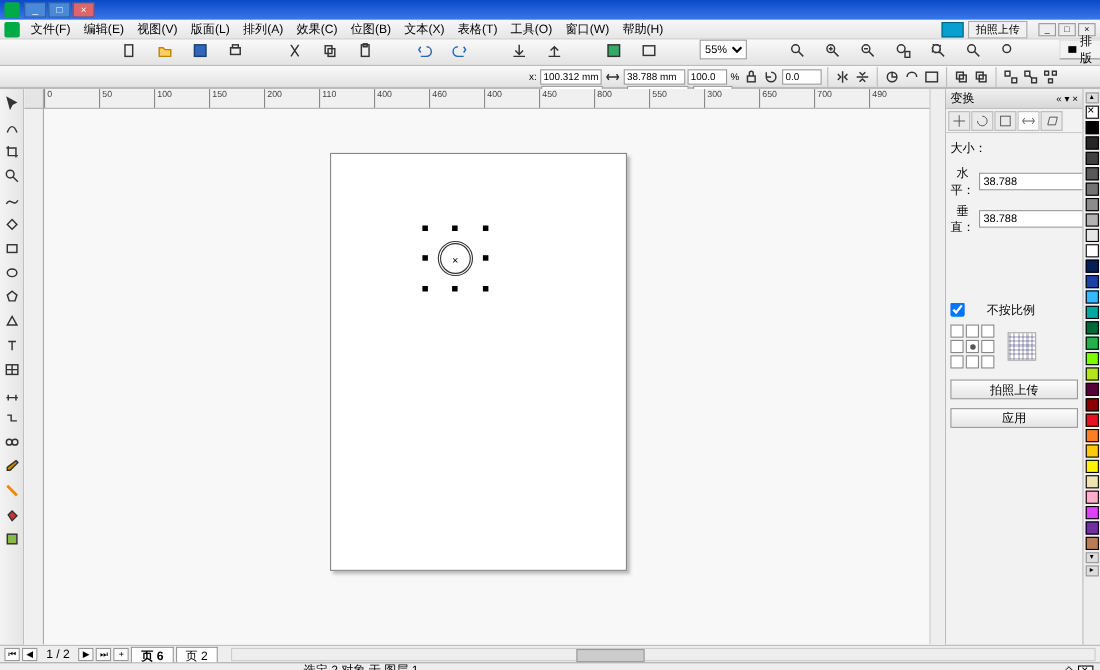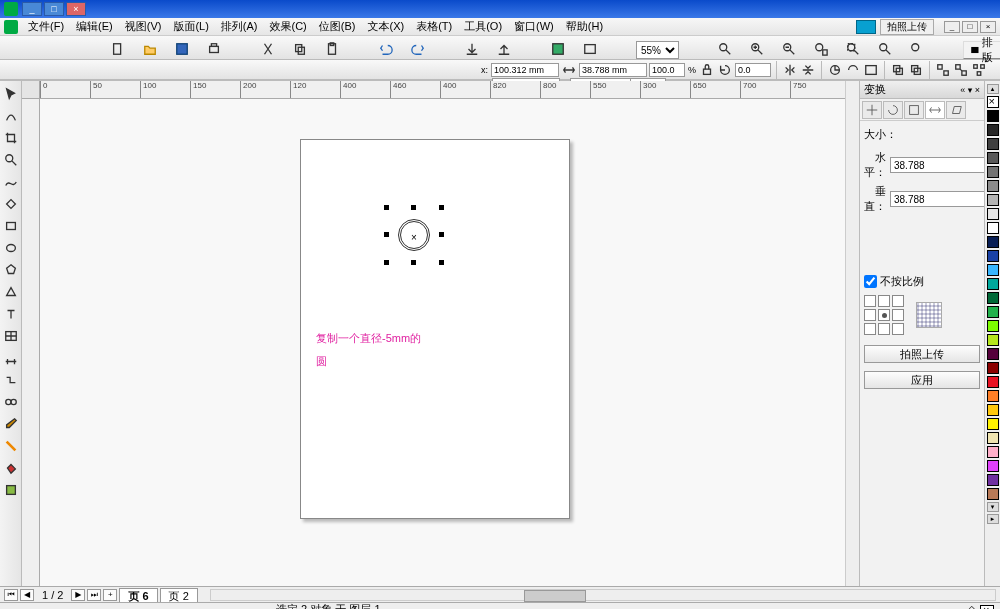--- a/index.html
+++ b/index.html
@@ -17,31 +17,31 @@
 .menubar { height: 18px; background: linear-gradient(#f7f7f7,#e6e6e6); display: flex; align-items: center; padding: 0 4px; border-bottom: 1px solid #ccc; }
 .menu-icon { width: 14px; height: 14px; background: #0a4; margin-right: 4px; border-radius: 2px; }
 .menu-item { padding: 2px 6px; cursor: pointer; }
 .menubar-right { margin-left: auto; display: flex; align-items: center; gap: 4px; }
 .right-btn { width: 20px; height: 14px; background: #08a0d0; border: 1px solid #068; }
 .upload-btn { height: 16px; padding: 0 6px; background: #f0f0f0; border: 1px solid #aaa; font-size: 10px; }
 .menu-win-btns { display: flex; gap: 2px; margin-left: 6px; }
 .menu-win-btn { width: 16px; height: 12px; background: #eee; border: 1px solid #999; font-size: 8px; display: flex; align-items: center; justify-content: center; }
 
 
-.toolbar { height: 24px; background: linear-gradient(#f9f9f9,#e3e3e3); border-bottom: 1px solid #bbb; display: flex; align-items: flex-end; padding: 0 4px; gap: 16px; }
+.toolbar { height: 24px; background: linear-gradient(#f9f9f9,#e3e3e3); border-bottom: 1px solid #bbb; display: flex; align-items: flex-start; padding: 0 4px; gap: 16px; }
 .tb-btn { width: 20px; height: 20px; display: flex; align-items: center; justify-content: center; border: 1px solid transparent; cursor: pointer; }
 .tb-sep { width: 1px; height: 18px; background: #bbb; margin: 0 3px; }
 .zoom-select { width: 55px; height: 18px; font-size: 10px; border: 1px solid #999; background: #fff; }
 .tb-text-btn { height: 18px; padding: 0 6px; border: 1px outset #ddd; background: #f3f3f3; font-size: 10px; cursor: pointer; display: flex; align-items: center; }
 .tb-text-btn svg { margin-right: 2px; }
 
 
 .propbar { height: 20px; background: linear-gradient(#f9f9f9,#e3e3e3); border-bottom: 1px solid #bbb; display: flex; align-items: center; gap: 2px; padding: 0 4px 0 480px; }
 .prop-lbl { font-size: 9px; padding: 0 1px; }
-.prop-input { width: 68px; height: 14px; font-size: 9px; border: 1px solid #999; background: #fff; padding-left: 2px; }
+.prop-input { width: 56px; height: 14px; font-size: 9px; border: 1px solid #999; background: #fff; padding-left: 2px; }
 .prop-input-sm { width: 36px; }
 .prop-icon { width: 16px; height: 16px; display: flex; align-items: center; justify-content: center; }
 
 
 .main { display: flex; height: 505px; position: relative; }
 
 
 .toolbox { width: 22px; background: linear-gradient(90deg,#f3f3f3,#e5e5e5); border-right: 1px solid #bbb; display: flex; flex-direction: column; padding-top: 2px; }
 .tool { width: 20px; height: 20px; margin: 1px auto; display: flex; align-items: center; justify-content: center; cursor: pointer; border: 1px solid transparent; }
 
@@ -65,23 +65,23 @@
 .scroll-v { position: absolute; right: 0; top: 0; width: 14px; bottom: 0; background: #eee; border-left: 1px solid #ccc; }
 
 
 .docker { width: 125px; background: #f2f2f2; border-left: 1px solid #bbb; display: flex; flex-direction: column; }
 .docker-title { height: 18px; background: linear-gradient(#f0f0f0,#d8d8d8); border-bottom: 1px solid #bbb; display: flex; align-items: center; padding: 0 4px; font-size: 11px; text-align: center; }
 .docker-title .dt-close { margin-left: auto; font-size: 9px; }
 .docker-tabs { height: 22px; display: flex; gap: 1px; padding: 2px; border-bottom: 1px solid #ccc; }
 .docker-tab { width: 20px; height: 18px; background: #eaeaea; border: 1px solid #bbb; display: flex; align-items: center; justify-content: center; cursor: pointer; }
 .docker-body { padding: 6px 4px; font-size: 11px; }
 .docker-row { display: flex; align-items: center; margin: 4px 0; gap: 4px; }
-.docker-label { width: 32px; text-align: right; }
+.docker-label { width: 32px; text-align: center; }
 .docker-input { flex: 1; height: 16px; border: 1px solid #999; padding-left: 3px; background: #fff; font-size: 10px; }
-.docker-chk { margin-top: 60px; display: flex; align-items: center; gap: 3px; }
+.docker-chk { margin-top: 60px; display: flex; align-items: center; gap: 20px; }
 .anchor-grid { margin: 6px 0; display: flex; gap: 12px; align-items: center; }
 .ag { display: grid; grid-template-columns: repeat(3,12px); grid-template-rows: repeat(3,12px); gap: 2px; }
 .ag-cell { width: 12px; height: 12px; border: 1px solid #888; background: #fff; display: flex; align-items: center; justify-content: center; }
 .ag-cell.on::after { content: ""; width: 5px; height: 5px; background: #555; border-radius: 50%; }
 .grid-preview { width: 26px; height: 26px; background: repeating-linear-gradient(90deg,#ccd,#ccd 2px,#fff 2px,#fff 4px), repeating-linear-gradient(0deg,#ccd,#ccd 2px,#fff 2px,#fff 4px); background-blend-mode: multiply; border: 1px solid #aaa; }
 .docker-btn { width: 100%; height: 18px; margin: 4px 0; background: linear-gradient(#fdfdfd,#e5e5e5); border: 1px solid #999; font-size: 11px; cursor: pointer; }
 
 
 .palette { width: 16px; background: #eee; border-left: 1px solid #bbb; display: flex; flex-direction: column; align-items: center; padding-top: 2px; }
 .swatch { width: 12px; height: 12px; margin: 1px 0; border: 1px solid #000; cursor: pointer; }
@@ -487,50 +487,47 @@
   </div>
 
   <div class="canvas-area">
     <div class="ruler-corner"></div>
     <div class="ruler-h">
       <div class="ruler-h-tick">0</div>
         <div class="ruler-h-tick">50</div>
       <div class="ruler-h-tick">100</div>
         <div class="ruler-h-tick">150</div>
       <div class="ruler-h-tick">200</div>
-        <div class="ruler-h-tick">120</div>
+        <div class="ruler-h-tick">110</div>
       <div class="ruler-h-tick">400</div>
         <div class="ruler-h-tick">460</div>
       <div class="ruler-h-tick">400</div>
-        <div class="ruler-h-tick">820</div>
+        <div class="ruler-h-tick">450</div>
       <div class="ruler-h-tick">800</div>
         <div class="ruler-h-tick">550</div>
       <div class="ruler-h-tick">300</div>
         <div class="ruler-h-tick">650</div>
       <div class="ruler-h-tick">700</div>
-        <div class="ruler-h-tick">750</div>
+        <div class="ruler-h-tick">490</div>
     </div>
     <div class="ruler-v"></div>
     <div class="workspace">
       <div class="page">
         <div class="circle-obj">
           <div class="ring"></div>
             <div class="ring2"></div>
           <div class="handle h-tl"></div>
             <div class="handle h-tc"></div>
             <div class="handle h-tr"></div>
           <div class="handle h-ml"></div>
             <div class="handle h-mr"></div>
           <div class="handle h-bl"></div>
             <div class="handle h-bc"></div>
             <div class="handle h-br"></div>
           <div class="center-x">×</div>
-        </div>
-        <div class="annot">
-          <span>复制一个直径-5mm的</span><br><span>圆</span>
         </div>
       </div>
     </div>
     <div class="scroll-v"></div>
   </div>
 
   <div class="docker">
     <div class="docker-title">
       <span>变换</span>
       <span class="dt-close">«  ▾  ×</span>

